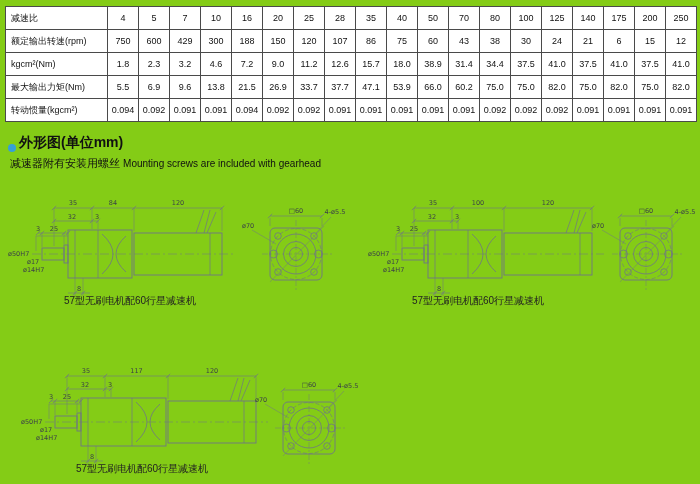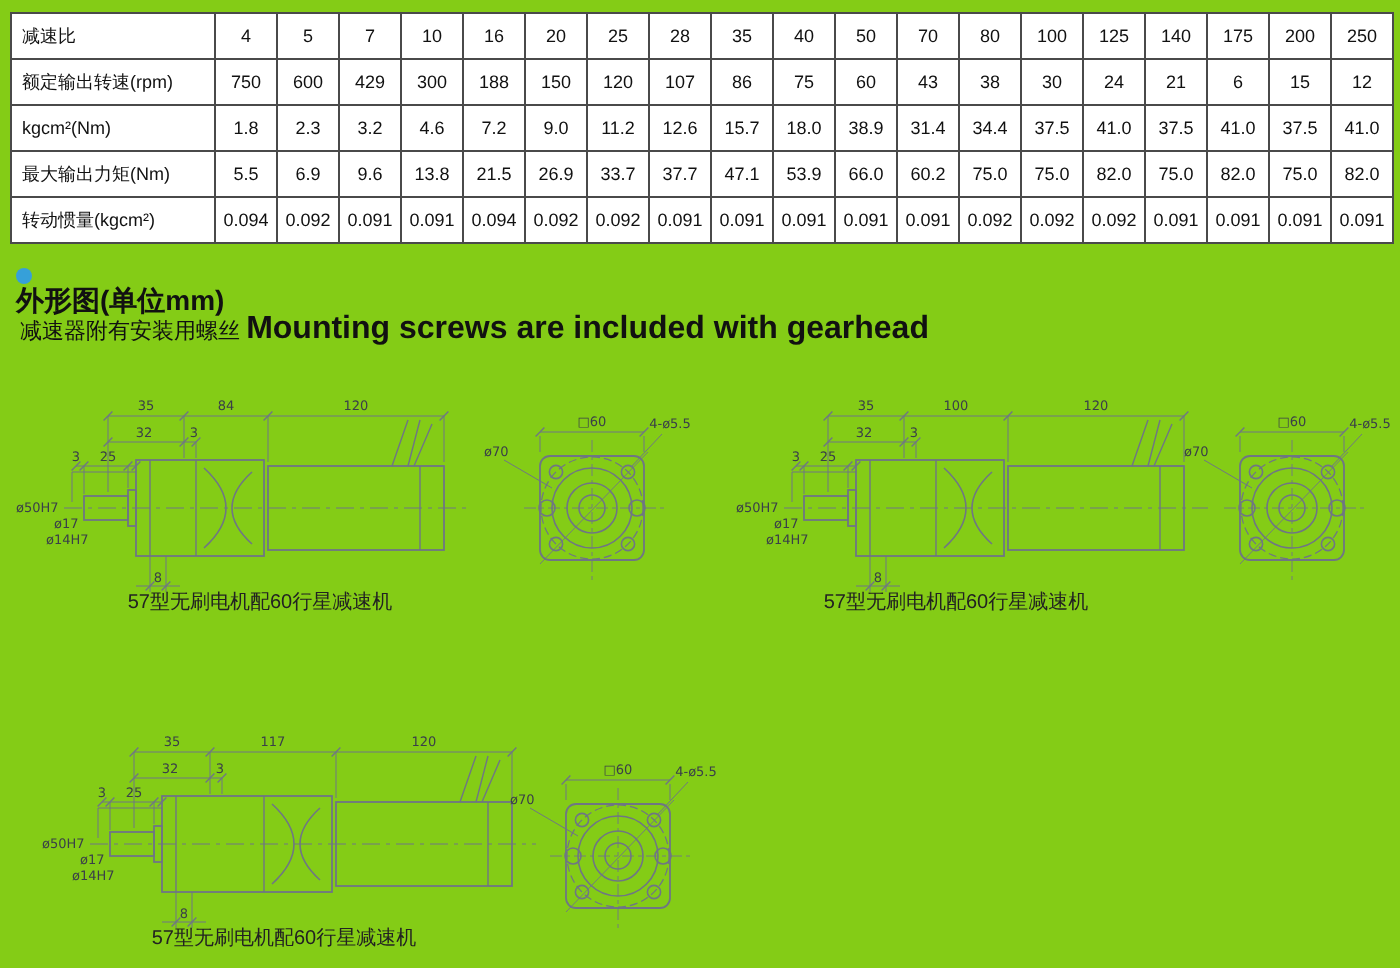--- a/index.html
+++ b/index.html
@@ -3,26 +3,26 @@
 <meta charset="utf-8">
 <style>
   html,body{margin:0;padding:0;background:#fff;}
   .page{position:relative;width:700px;height:484px;background:#84cc16;overflow:hidden;
         font-family:"Liberation Sans",sans-serif;color:#1c1c1c;}
   table.spec{position:absolute;left:5px;top:6px;border-collapse:collapse;table-layout:fixed;background:#fff;}
   table.spec td{border:1px solid #4a4a4a;font-size:9px;text-align:center;padding:0;height:22px;
                 color:#111;white-space:nowrap;overflow:hidden;}
   table.spec td.rowlabel{text-align:left;padding-left:5px;width:96px;}
   table.spec td.val{width:30px;}
-  .sec-head{position:absolute;left:8px;top:134px;display:flex;align-items:flex-start;flex-direction:column;}
+  .sec-head{position:absolute;left:8px;top:134px;display:flex;align-items:flex-end;}
   .bullet{width:8px;height:8px;border-radius:50%;margin-right:3px;flex:0 0 auto;}
   .sec-cn{font-size:14px;font-weight:bold;color:#111;}
   .sec-en{font-size:10px;font-weight:bold;color:#111;margin-left:6px;padding-top:3px;}
   .sec-note{position:absolute;left:10px;top:156px;font-size:11px;color:#111;}
-  .sec-note .en{font-size:16px;font-weight:bold;}
+  .sec-note .en{font-size:10px;}
   svg.draw{position:absolute;overflow:visible;}
   .cap{position:absolute;font-size:10px;color:#222;text-align:center;width:220px;white-space:nowrap;}
 </style>
 </head>
 <body>
 
 <div class="page">
 
   <table class="spec">
     <tbody>

